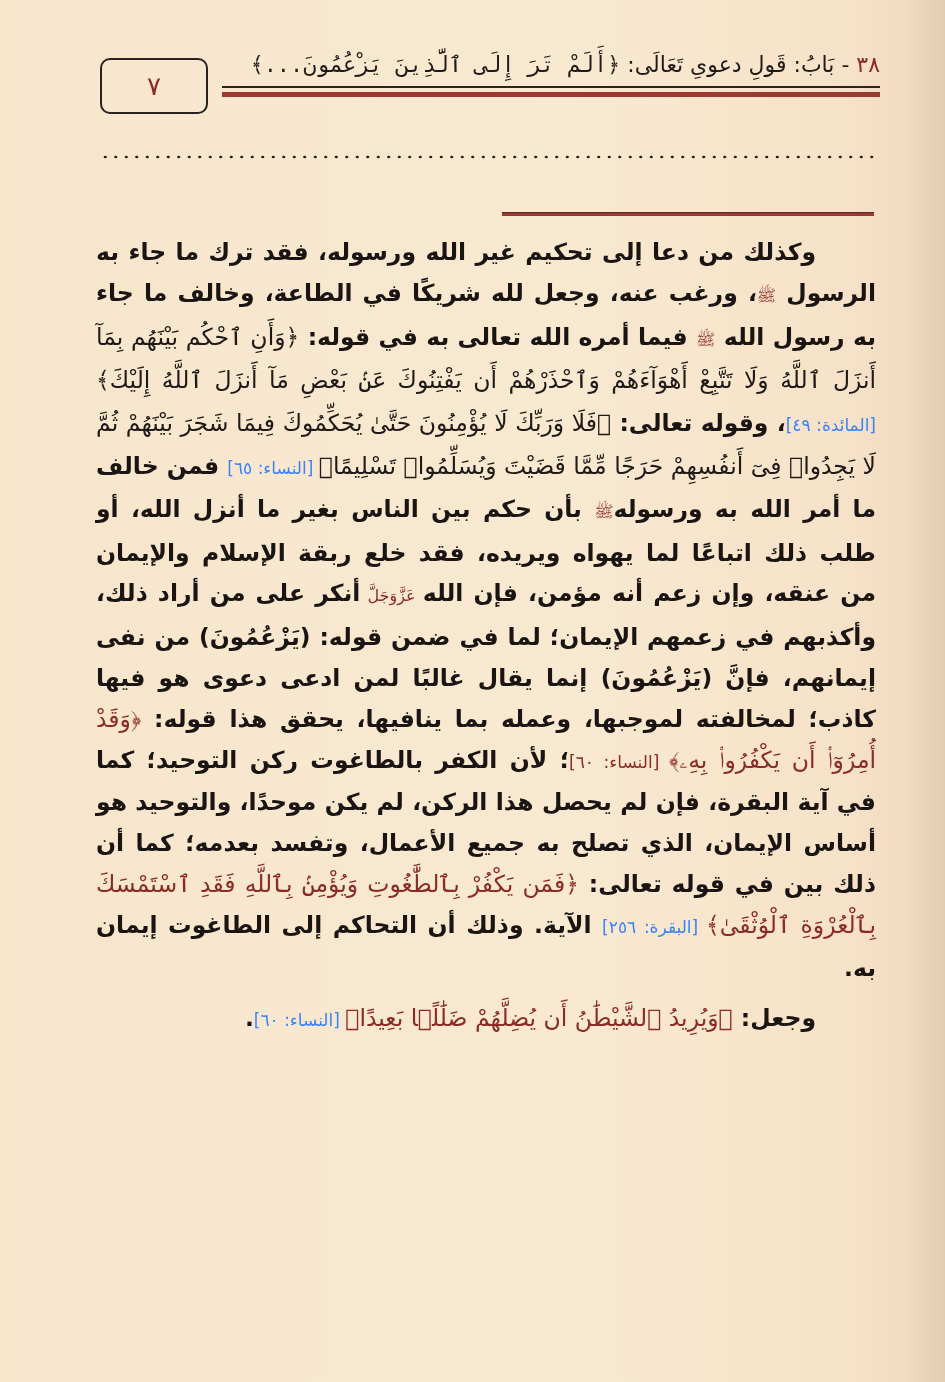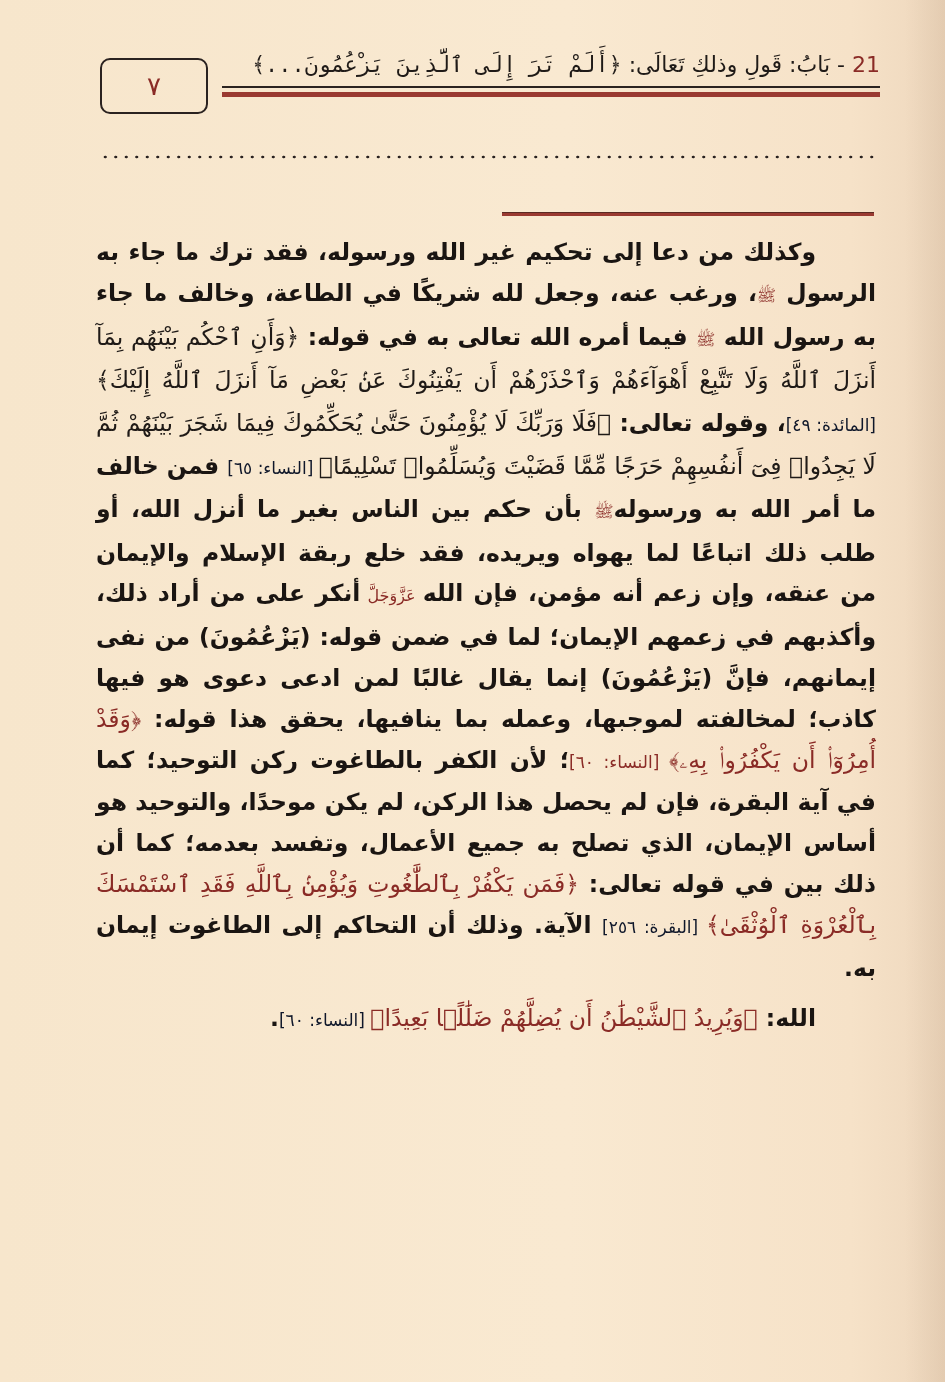--- a/index.html
+++ b/index.html
@@ -44,55 +44,55 @@
   }
   .body {
     position: absolute; left: 96px; top: 232px; width: 780px;
     direction: rtl; text-align: justify; text-align-last: right;
     font-size: 23.5px; line-height: 40.8px; font-weight: bold;
   }
   .body p { margin: 0; }
   .indent { text-indent: 60px; }
   .q { color: #1f1a17; font-weight: normal; }
   .qr { color: #8a2b26; font-weight: normal; }
-  .ref { font-size: 17px; font-weight: normal; color: #0f172a; }
+  .ref { font-size: 17px; font-weight: normal; color: #3b82f6; }
   .refr { font-size: 17px; font-weight: normal; color: #8a2b26; }
   .saw { color: #8a2b26; font-size: 16px; font-weight: normal; }
   .gap { height: 10px; }
   .edge-shadow {
     position: absolute; right: 0; top: 0; width: 40px; height: 100%;
     background: linear-gradient(to right, rgba(0,0,0,0) 0%, rgba(150,120,90,0.12) 100%);
   }
 </style>
 </head>
 <body>
 
 <div class="page">
 
   <div class="header">
     <div class="page-box">
       <span>٧</span>
     </div>
     <div class="header-title">
-      <span class="num">21</span><span> - بَابُ: قَولِ وذلكِ تَعَالَى: </span><span class="verse">﴿أَلَمْ تَرَ إِلَى ٱلَّذِينَ يَزْعُمُونَ...﴾</span>
+      <span class="num">٣٨</span><span> - بَابُ: قَولِ دعوىِ تَعَالَى: </span><span class="verse">﴿أَلَمْ تَرَ إِلَى ٱلَّذِينَ يَزْعُمُونَ...﴾</span>
     </div>
     <div class="rule-top"></div>
     <div class="rule-red"></div>
   </div>
 
   <div class="dots"></div>
   <div class="short-rule"></div>
 
   <div class="body">
     <p class="indent">
       <span>وكذلك من دعا إلى تحكيم غير الله ورسوله، فقد ترك ما جاء به الرسول</span>
       <span class="saw">ﷺ</span><span>، ورغب عنه، وجعل لله شريكًا في الطاعة، وخالف ما جاء به رسول الله</span>
       <span class="saw">ﷺ</span><span> فيما أمره الله تعالى به في قوله: </span><span class="q">﴿وَأَنِ ٱحْكُم بَيْنَهُم بِمَآ أَنزَلَ ٱللَّهُ وَلَا تَتَّبِعْ أَهْوَآءَهُمْ وَٱحْذَرْهُمْ أَن يَفْتِنُوكَ عَنۢ بَعْضِ مَآ أَنزَلَ ٱللَّهُ إِلَيْكَ﴾</span><span class="ref"> [المائدة: ٤٩]</span><span>، وقوله تعالى: </span><span class="q">﴿فَلَا وَرَبِّكَ لَا يُؤْمِنُونَ حَتَّىٰ يُحَكِّمُوكَ فِيمَا شَجَرَ بَيْنَهُمْ ثُمَّ لَا يَجِدُوا۟ فِىٓ أَنفُسِهِمْ حَرَجًا مِّمَّا قَضَيْتَ وَيُسَلِّمُوا۟ تَسْلِيمًا﴾</span><span class="ref"> [النساء: ٦٥]</span><span> فمن خالف ما أمر الله به ورسوله</span><span class="saw">ﷺ</span><span> بأن حكم بين الناس بغير ما أنزل الله، أو طلب ذلك اتباعًا لما يهواه ويريده، فقد خلع ربقة الإسلام والإيمان من عنقه، وإن زعم أنه مؤمن، فإن الله</span><span class="saw"> عَزَّوَجَلَّ </span><span>أنكر على من أراد ذلك، وأكذبهم في زعمهم الإيمان؛ لما في ضمن قوله: (يَزْعُمُونَ) من نفى إيمانهم، فإنَّ (يَزْعُمُونَ) إنما يقال غالبًا لمن ادعى دعوى هو فيها كاذب؛ لمخالفته لموجبها، وعمله بما ينافيها، يحقق هذا قوله: </span><span class="qr">﴿وَقَدْ أُمِرُوٓا۟ أَن يَكْفُرُوا۟ بِهِۦ﴾</span><span class="refr"> [النساء: ٦٠]</span><span>؛ لأن الكفر بالطاغوت ركن التوحيد؛ كما في آية البقرة، فإن لم يحصل هذا الركن، لم يكن موحدًا، والتوحيد هو أساس الإيمان، الذي تصلح به جميع الأعمال، وتفسد بعدمه؛ كما أن ذلك بين في قوله تعالى: </span><span class="qr">﴿فَمَن يَكْفُرْ بِٱلطَّٰغُوتِ وَيُؤْمِنۢ بِٱللَّهِ فَقَدِ ٱسْتَمْسَكَ بِٱلْعُرْوَةِ ٱلْوُثْقَىٰ﴾</span><span class="ref"> [البقرة: ٢٥٦]</span><span> الآية. وذلك أن التحاكم إلى الطاغوت إيمان به.</span>
     </p>
     <div class="gap"></div>
     <p class="indent">
-      <span>الله: </span><span class="qr">﴿وَيُرِيدُ ٱلشَّيْطَٰنُ أَن يُضِلَّهُمْ ضَلَٰلًۢا بَعِيدًا﴾</span><span class="ref"> [النساء: ٦٠]</span><span>.</span>
+      <span>وجعل: </span><span class="qr">﴿وَيُرِيدُ ٱلشَّيْطَٰنُ أَن يُضِلَّهُمْ ضَلَٰلًۢا بَعِيدًا﴾</span><span class="ref"> [النساء: ٦٠]</span><span>.</span>
     </p>
     <div class="gap"></div>
   </div>
 
   <div class="edge-shadow"></div>
 </div>
 
 </body></html>

